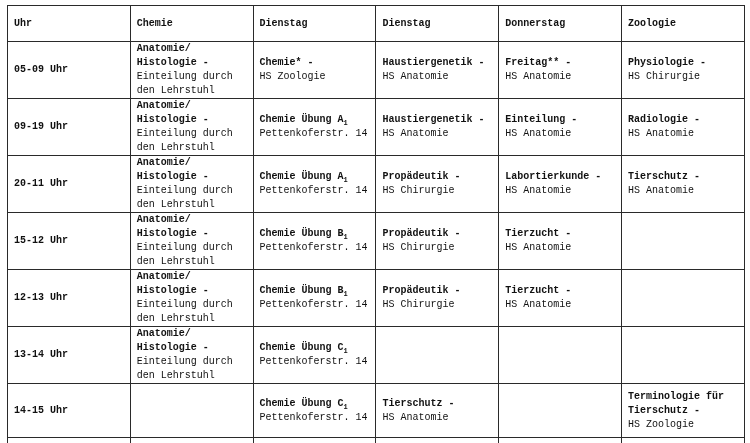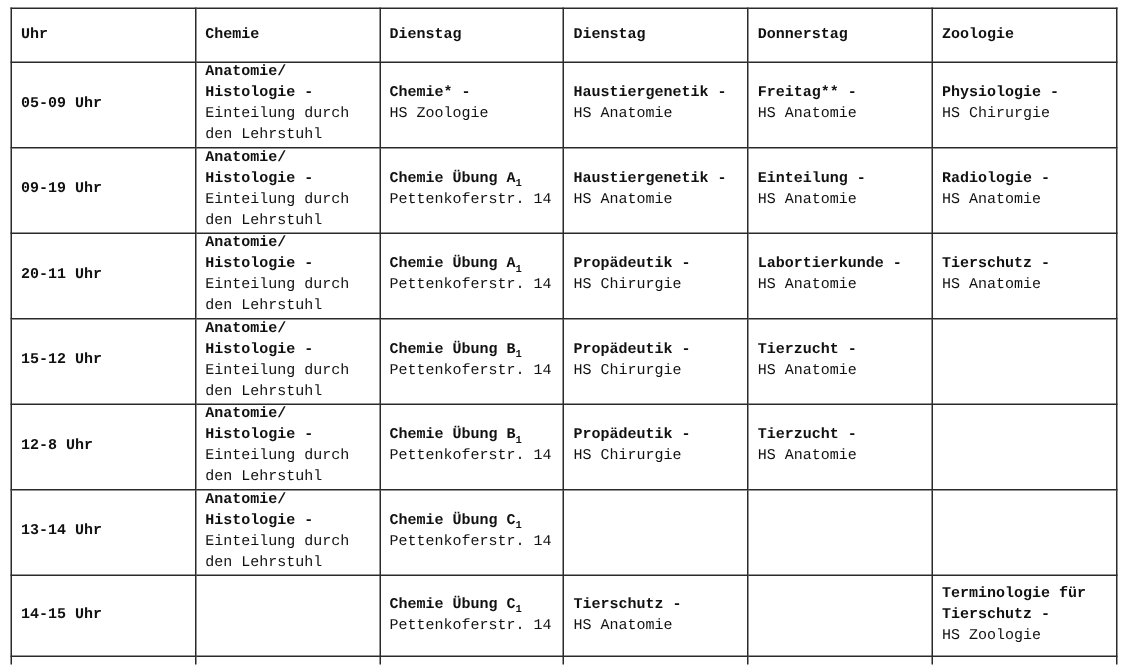--- a/index.html
+++ b/index.html
@@ -135,21 +135,21 @@
         <td>
           <span class="subj"><span>Tierzucht -</span></span>
           <span class="loc">HS Anatomie</span>
         </td>
         <td>
           <span class="subj"><span></span></span>
           <span class="loc"></span>
         </td>
       </tr>
       <tr>
-        <td class="time">12-8 Uhr</td>
+        <td class="time">12-13 Uhr</td>
         <td>
           <span class="subj"><span>Anatomie/ Histologie -</span></span>
           <span class="loc">Einteilung durch den Lehrstuhl</span>
         </td>
         <td>
           <span class="subj"><span>Chemie Übung B</span><sub>1</sub></span>
           <span class="loc">Pettenkoferstr. 14</span>
         </td>
         <td>
           <span class="subj"><span>Propädeutik -</span></span>

